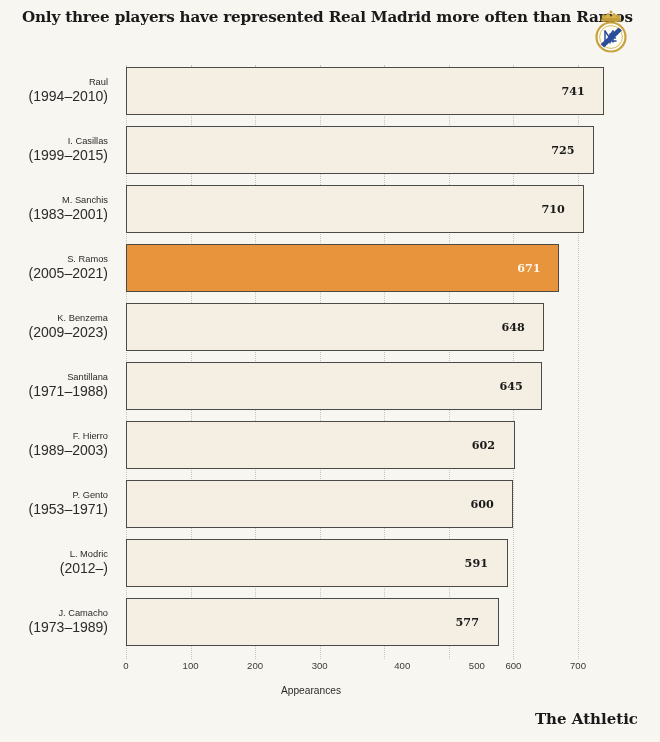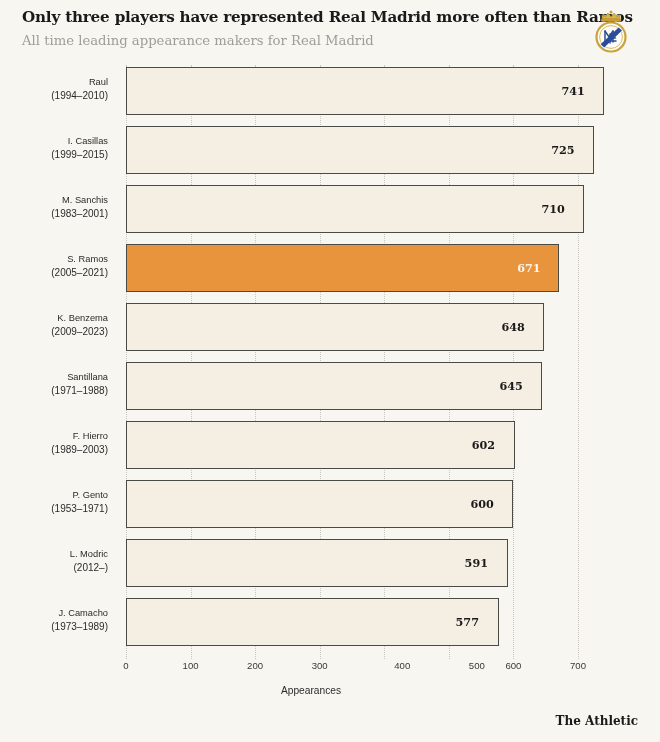--- a/index.html
+++ b/index.html
@@ -92,21 +92,21 @@
     left: 0;
     top: 13px;
     width: 108px;
     text-align: right;
     font-size: 9.3px;
     line-height: 14px;
     color: #2b2b2b;
   }
   .cat-years {
     display: block;
-    font-size: 10px;
+    font-size: 14px;
     line-height: 14px;
     color: #2b2b2b;
   }
 
   .bar {
     position: absolute;
     left: 126px;
     top: 5px;
     height: 48px;
     box-sizing: border-box;
@@ -161,30 +161,29 @@
     position: relative;
     left: -47px;
   }
 
   .credit {
     position: absolute;
     right: 22px;
     bottom: 14px;
     font-family: "DejaVu Serif", "Liberation Serif", serif;
     font-weight: bold;
-    font-size: 12px;
+    font-size: 15px;
     color: #1a1a1a;
   }
 </style>
 </head>
 <body>
 
 <div class="header">
   <div class="title">Only three players have represented Real Madrid more often than Ramos</div>
-  <div class="subtitle">All time leading appearance makers for Real Madrid</div>
   <div class="crest">
     <svg width="46" height="50" viewBox="0 0 46 50" xmlns="http://www.w3.org/2000/svg">
 
       <path d="M14 11 L14 7 L17 9 L20 5 L23 9 L26 5 L29 9 L32 7 L32 11 Z" fill="#d8b24a" stroke="#b5912f" stroke-width="0.7"></path>
       <circle cx="17" cy="8" r="1.3" fill="#c9a23d"></circle>
       <circle cx="23" cy="4" r="1.5" fill="#c9a23d"></circle>
       <circle cx="29" cy="8" r="1.3" fill="#c9a23d"></circle>
       <rect x="13" y="11" width="20" height="2.4" rx="1" fill="#c9a23d" stroke="#a8842a" stroke-width="0.5"></rect>
 
       <circle cx="23" cy="29" r="14.5" fill="#fdfcf7" stroke="#c9a23d" stroke-width="2.2"></circle>

